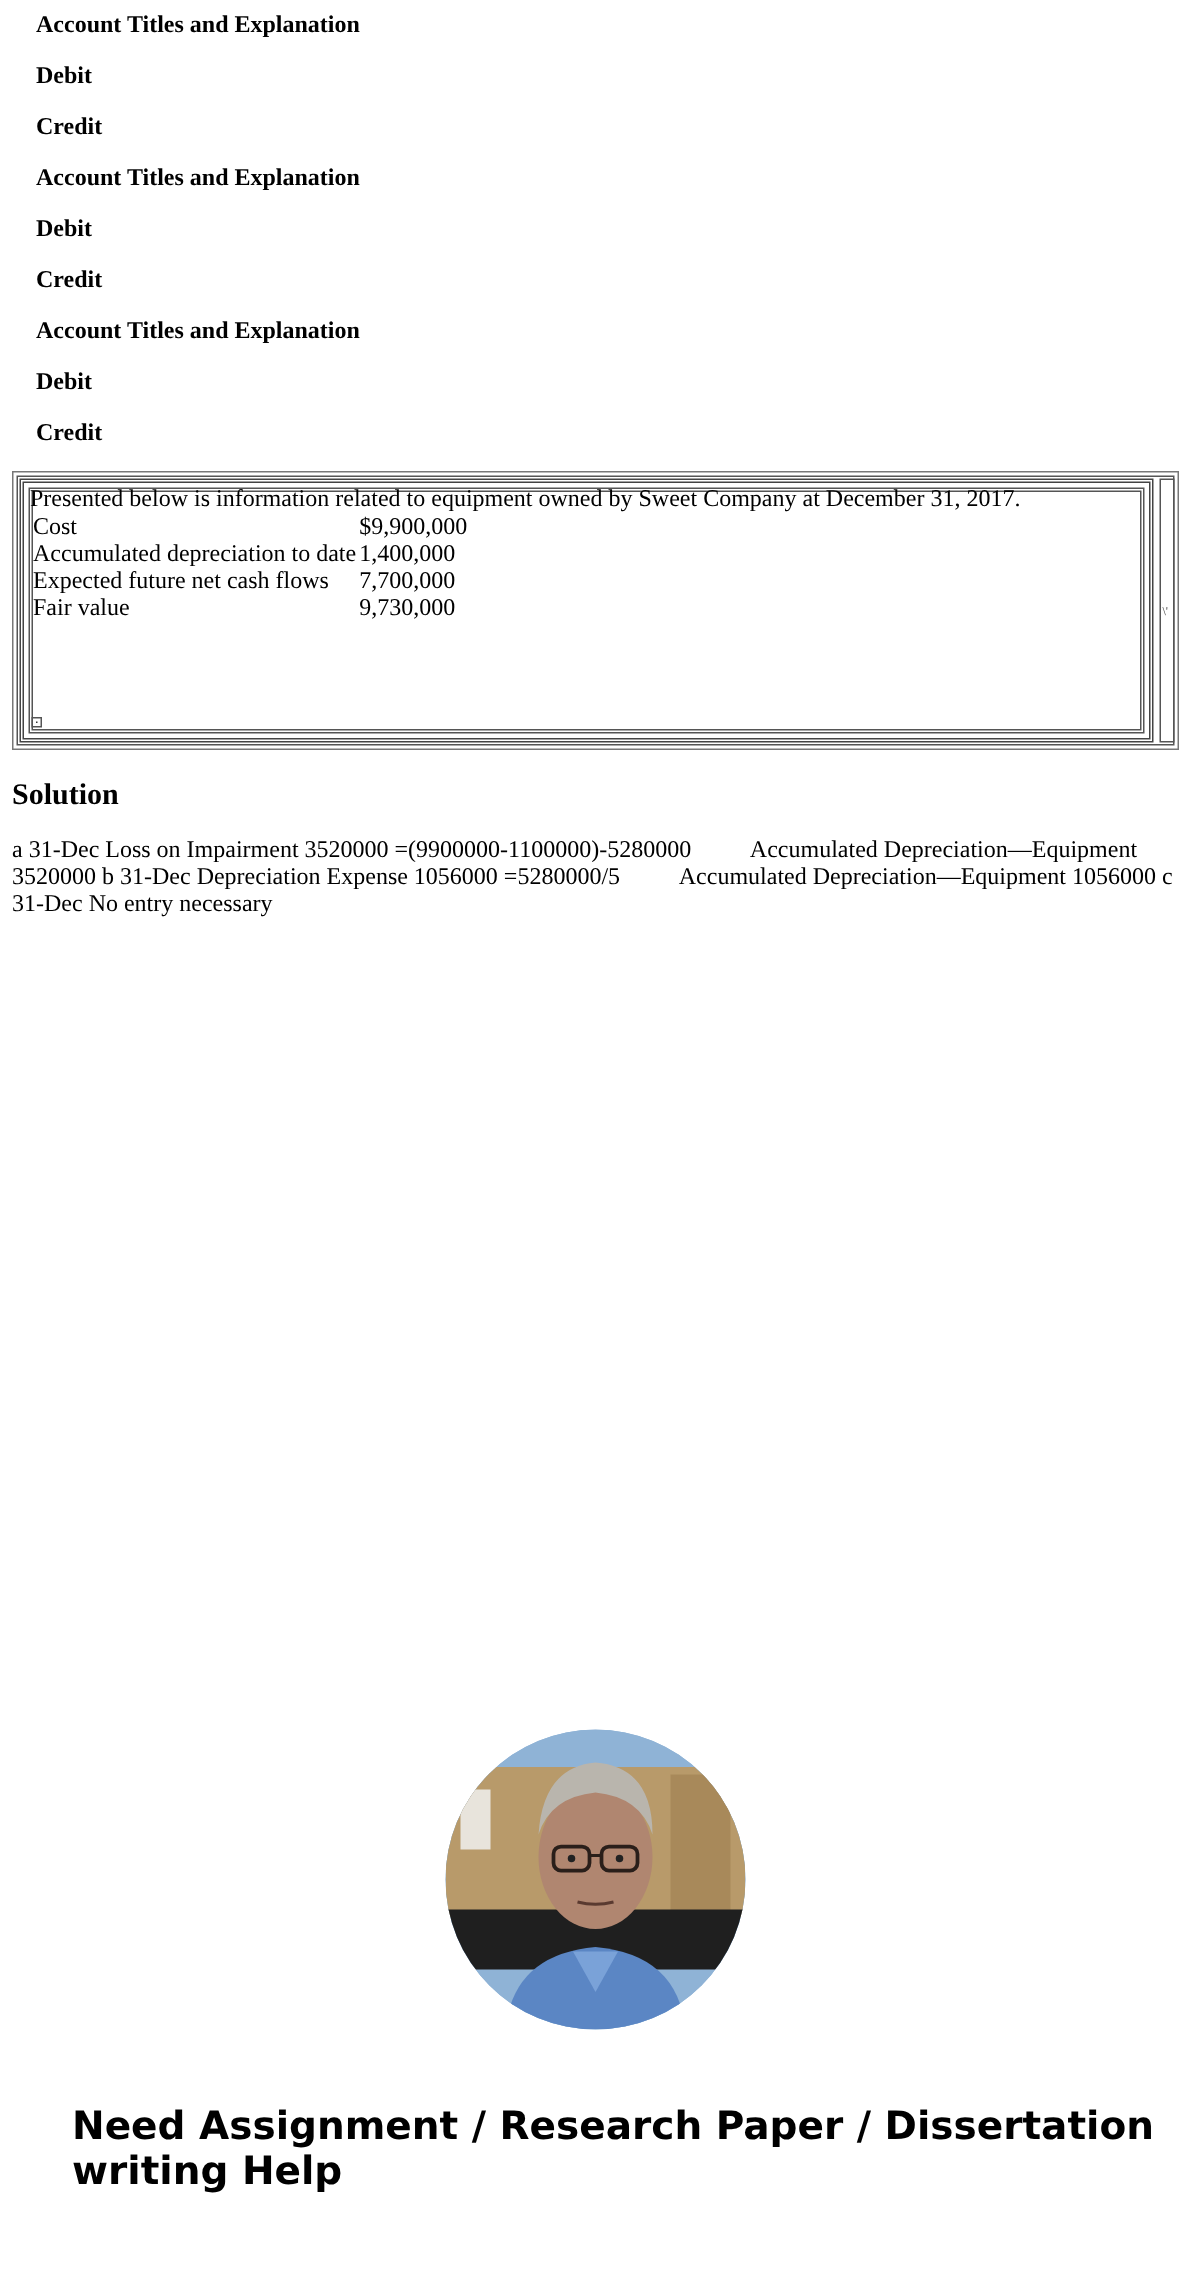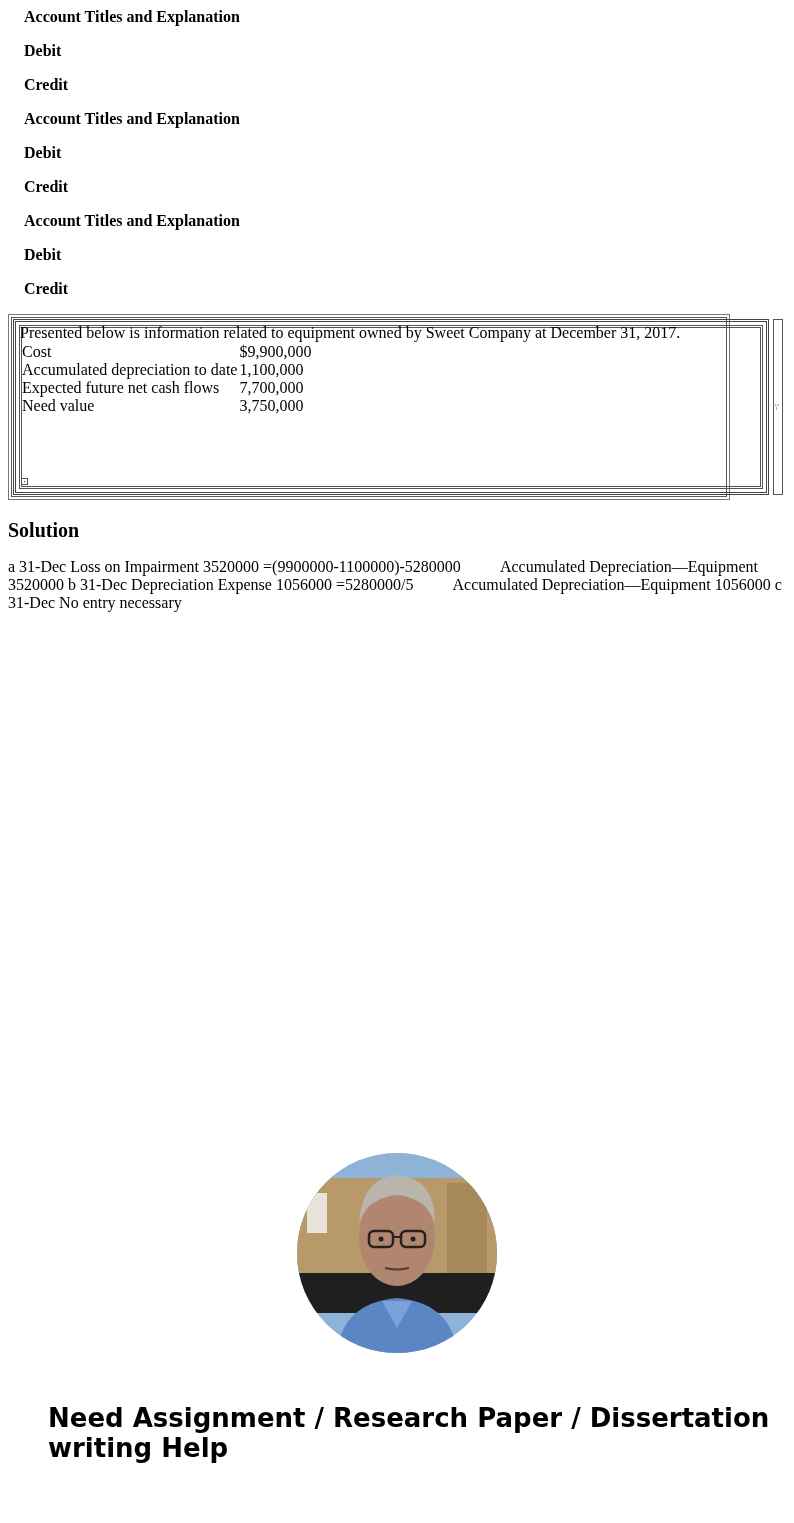--- a/index.html
+++ b/index.html
@@ -17,21 +17,21 @@
     margin: 0;
     position: absolute;
     left: 24px;
     line-height: 18px;
   }
   
   .outer {
     position: absolute;
     left: 8px;
     top: 314px;
-    width: 722px;
+    width: 778px;
     height: 186px;
     border: 1px solid #777;
     box-sizing: border-box;
     padding: 2px;
   }
   .outer-inner {
     position: absolute;
     left: 2px; top: 2px; right: 2px; bottom: 2px;
     border: 1px solid #555;
   }
@@ -162,29 +162,29 @@
   <div class="content">
     <p class="intro">Presented below is information related to equipment owned by Sweet Company at December 31, 2017.</p>
     <table class="data">
       <tbody>
           <tr>
         <td>Cost</td>
         <td>$9,900,000</td>
       </tr>
       <tr>
         <td>Accumulated depreciation to date</td>
-        <td>1,100,000</td>
+        <td>1,400,000</td>
       </tr>
       <tr>
         <td>Expected future net cash flows</td>
         <td>7,700,000</td>
       </tr>
       <tr>
-        <td>Need value</td>
-        <td>3,750,000</td>
+        <td>Fair value</td>
+        <td>9,730,000</td>
       </tr>
     </tbody>
       </table>
     <span class="broken-img"></span>
   </div>
   <div class="side-cell">
     <span class="side-mark">\'</span>
   </div>
 </div>
 

